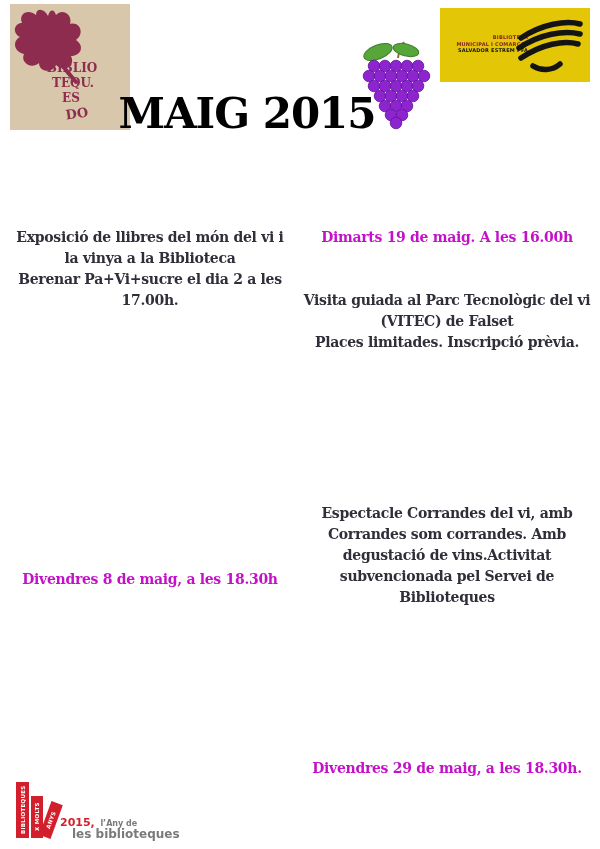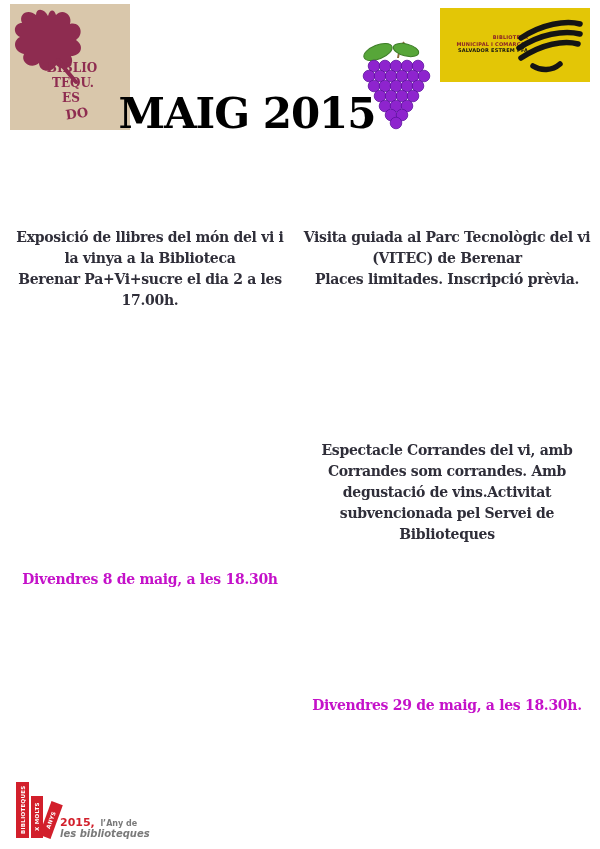--- a/index.html
+++ b/index.html
@@ -33,21 +33,21 @@
   .spine{position:absolute;background:#D21F2B;color:#ffffff;
          writing-mode:vertical-rl;transform:rotate(180deg);
          display:flex;align-items:center;justify-content:center;
          font-size:5.5px;letter-spacing:.3px;}
   .spine1{left:2px;top:2px;width:13px;height:56px;}
   .spine2{left:17px;top:16px;width:12px;height:42px;}
   .spine3{left:31px;top:22px;width:12px;height:36px;transform:rotate(200deg);}
   .any-caption{position:absolute;left:46px;top:36px;line-height:10px;white-space:nowrap;}
   .any-year{color:#D21F2B;font-size:11px;}
   .any-cap{color:#7a7a7a;font-size:8px;}
-  .any-cap2{display:block;margin-left:0;color:#7a7a7a;font-size:10px;font-style:italic;}
+  .any-cap2{display:block;margin-left:12px;color:#7a7a7a;font-size:12px;}
 </style>
 </head>
 <body>
 
 <div class="poster">
 
   <div class="do-logo">
     <svg width="102" height="126" viewBox="0 0 102 126">
       <path fill="#8E2C50" d="M38,12 C34,4 26,4 26,11 C18,4 8,10 12,19 C4,19 2,29 10,33
         C2,37 4,48 14,50 C10,58 21,66 29,59 C29,68 42,70 46,61 C54,69 66,62 61,52
@@ -125,22 +125,23 @@
       <div class="event-header">Divendres 8 de maig, a les 18.30h</div>
       
     </div>
     
     
     
   </div>
 
   <div class="col col-right">
     <div class="event">
+      <div class="event-header">Dimarts 19 de maig. A les 16.00h</div>
       <div class="event-body">Visita guiada al Parc Tecnològic del vi
-(VITEC) de Berenar
+(VITEC) de Falset
 Places limitades. Inscripció prèvia.</div>
     </div>
     <div class="event">
       <div class="event-body">Espectacle Corrandes del vi, amb
 Corrandes som corrandes. Amb
 degustació de vins.Activitat
 subvencionada pel Servei de
 Biblioteques</div>
     </div>
     <div class="event">

